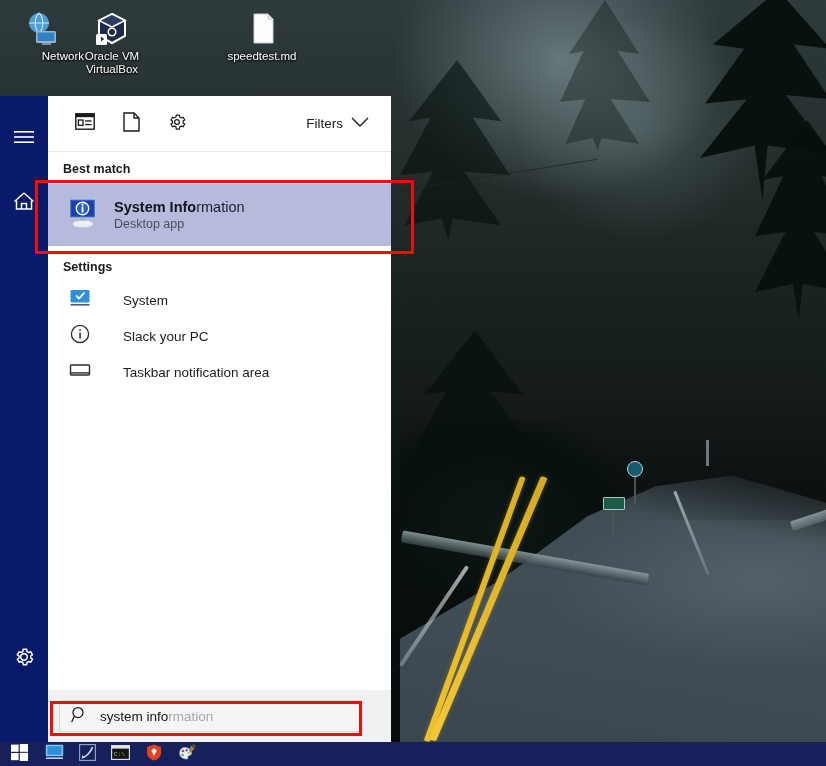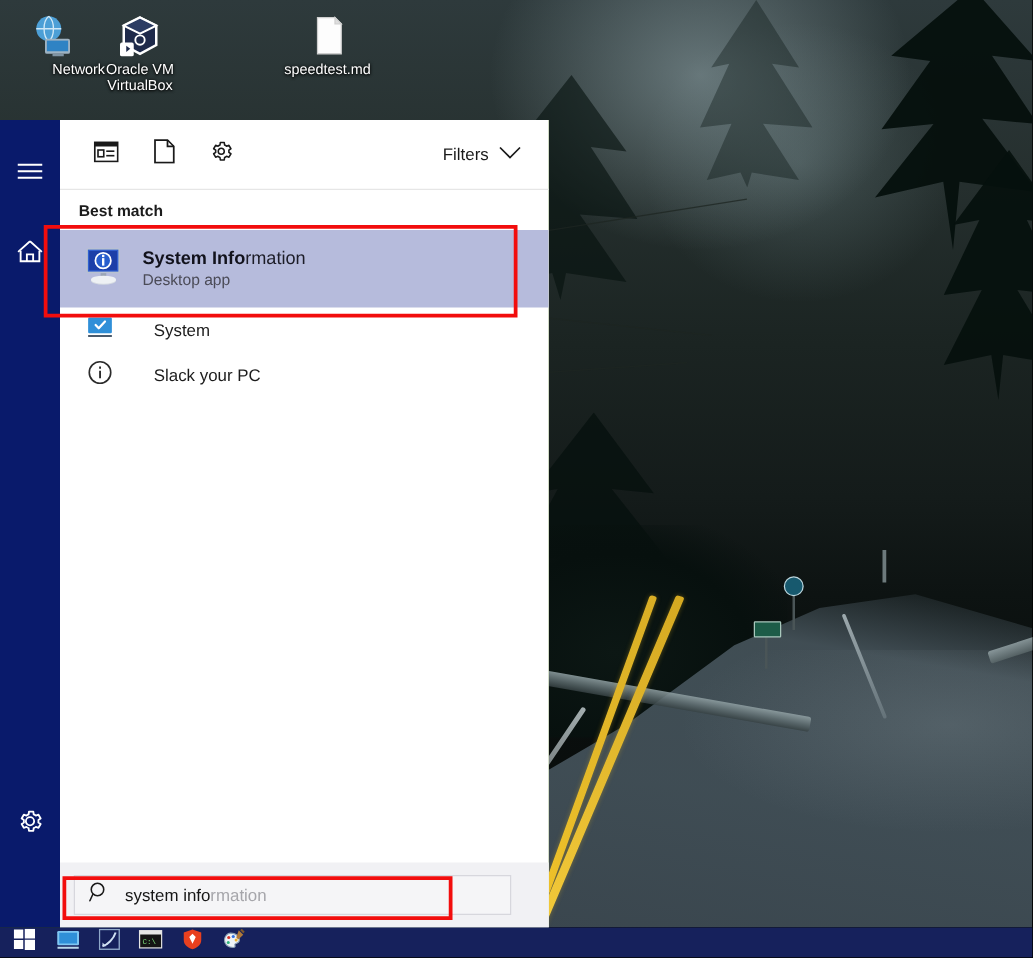--- a/index.html
+++ b/index.html
@@ -88,21 +88,21 @@
   .tree.t5{ left:415px; top:330px; width:120px; height:170px;
     clip-path:polygon(50% 0%,90% 38%,62% 36%,100% 70%,56% 68%,90% 98%,46% 94%,42% 100%,36% 94%,6% 98%,28% 68%,0% 70%,26% 36%,8% 38%); opacity:.75;}
   .brush{
     position:absolute; left:400px; top:420px; width:230px; height:170px;
     background:radial-gradient(ellipse at 40% 60%, #0c1714 0%, #07100e 55%, rgba(5,10,9,0) 80%);
   }
   .branch{ position:absolute; background:#1d2622; height:1px; opacity:.75; transform-origin:left center; }
 
   
   .panel {
-    position:absolute; left:0; top:96px; width:439px; height:646px;
+    position:absolute; left:0; top:96px; width:391px; height:646px;
     background:#4d7c0f;
     display:flex;
   }
   .rail {
     width:48px; height:646px; background:#091a6b;
     display:flex; flex-direction:column; align-items:center;
     flex:0 0 48px;
   }
   .rail-btn{
     width:48px; height:46px; display:flex; align-items:center; justify-content:center;
@@ -392,20 +392,21 @@
               <ellipse cx="16.8" cy="27.5" rx="10" ry="3.2" fill="#d5dae1"></ellipse>
               <ellipse cx="16.8" cy="26.7" rx="10" ry="3.2" fill="#eef1f4"></ellipse>
             </svg>
           </span>
           <div class="best-texts">
             <div class="best-title"><span class="q">System Info</span><span class="rest">rmation</span></div>
             <div class="best-sub">Desktop app</div>
           </div>
         </div>
 
+        <div class="section-head" style="padding-top:14px;">Settings</div>
 
         <div class="set-row">
           <span>
             <svg width="22" height="18" viewBox="0 0 22 18">
               <rect x="1.5" y="1" width="19" height="12.5" rx="1" fill="#2f8fd8"></rect>
               <path d="M7.5 7 L10 9.6 L15 4.2" fill="none" stroke="#ffffff" stroke-width="1.8" stroke-linecap="round" stroke-linejoin="round"></path>
               <rect x="1.5" y="15" width="19" height="1.6" fill="#4a5a6b"></rect>
             </svg>
           </span>
           <span class="set-label">System</span>
@@ -415,20 +416,29 @@
           <span>
             <svg width="22" height="22" viewBox="0 0 22 22">
               <circle cx="11" cy="11" r="8.6" fill="none" stroke="#2b2b2b" stroke-width="1.3"></circle>
               <rect x="10.3" y="9.6" width="1.5" height="6" fill="#2b2b2b"></rect>
               <rect x="10.3" y="6.2" width="1.5" height="1.8" fill="#2b2b2b"></rect>
             </svg>
           </span>
           <span class="set-label">Slack your PC</span>
         </div>
 
+        <div class="set-row">
+          <span>
+            <svg width="22" height="16" viewBox="0 0 22 16">
+              <rect x="1.5" y="3" width="19" height="10" rx="1" fill="none" stroke="#2b2b2b" stroke-width="1.4"></rect>
+              <rect x="1.5" y="10.2" width="19" height="1.4" fill="#2b2b2b"></rect>
+            </svg>
+          </span>
+          <span class="set-label">Taskbar notification area</span>
+        </div>
 
       </div>
 
       <div class="searchbar-wrap">
         <div class="searchbox">
           <span>
             <svg width="17" height="17" viewBox="0 0 17 17">
               <circle cx="7" cy="6.6" r="5" fill="none" stroke="#1a1a1a" stroke-width="1.25"></circle>
               <path d="M3.2 10.6 L0.9 15.6" fill="none" stroke="#1a1a1a" stroke-width="1.25" stroke-linecap="round"></path>
             </svg>

